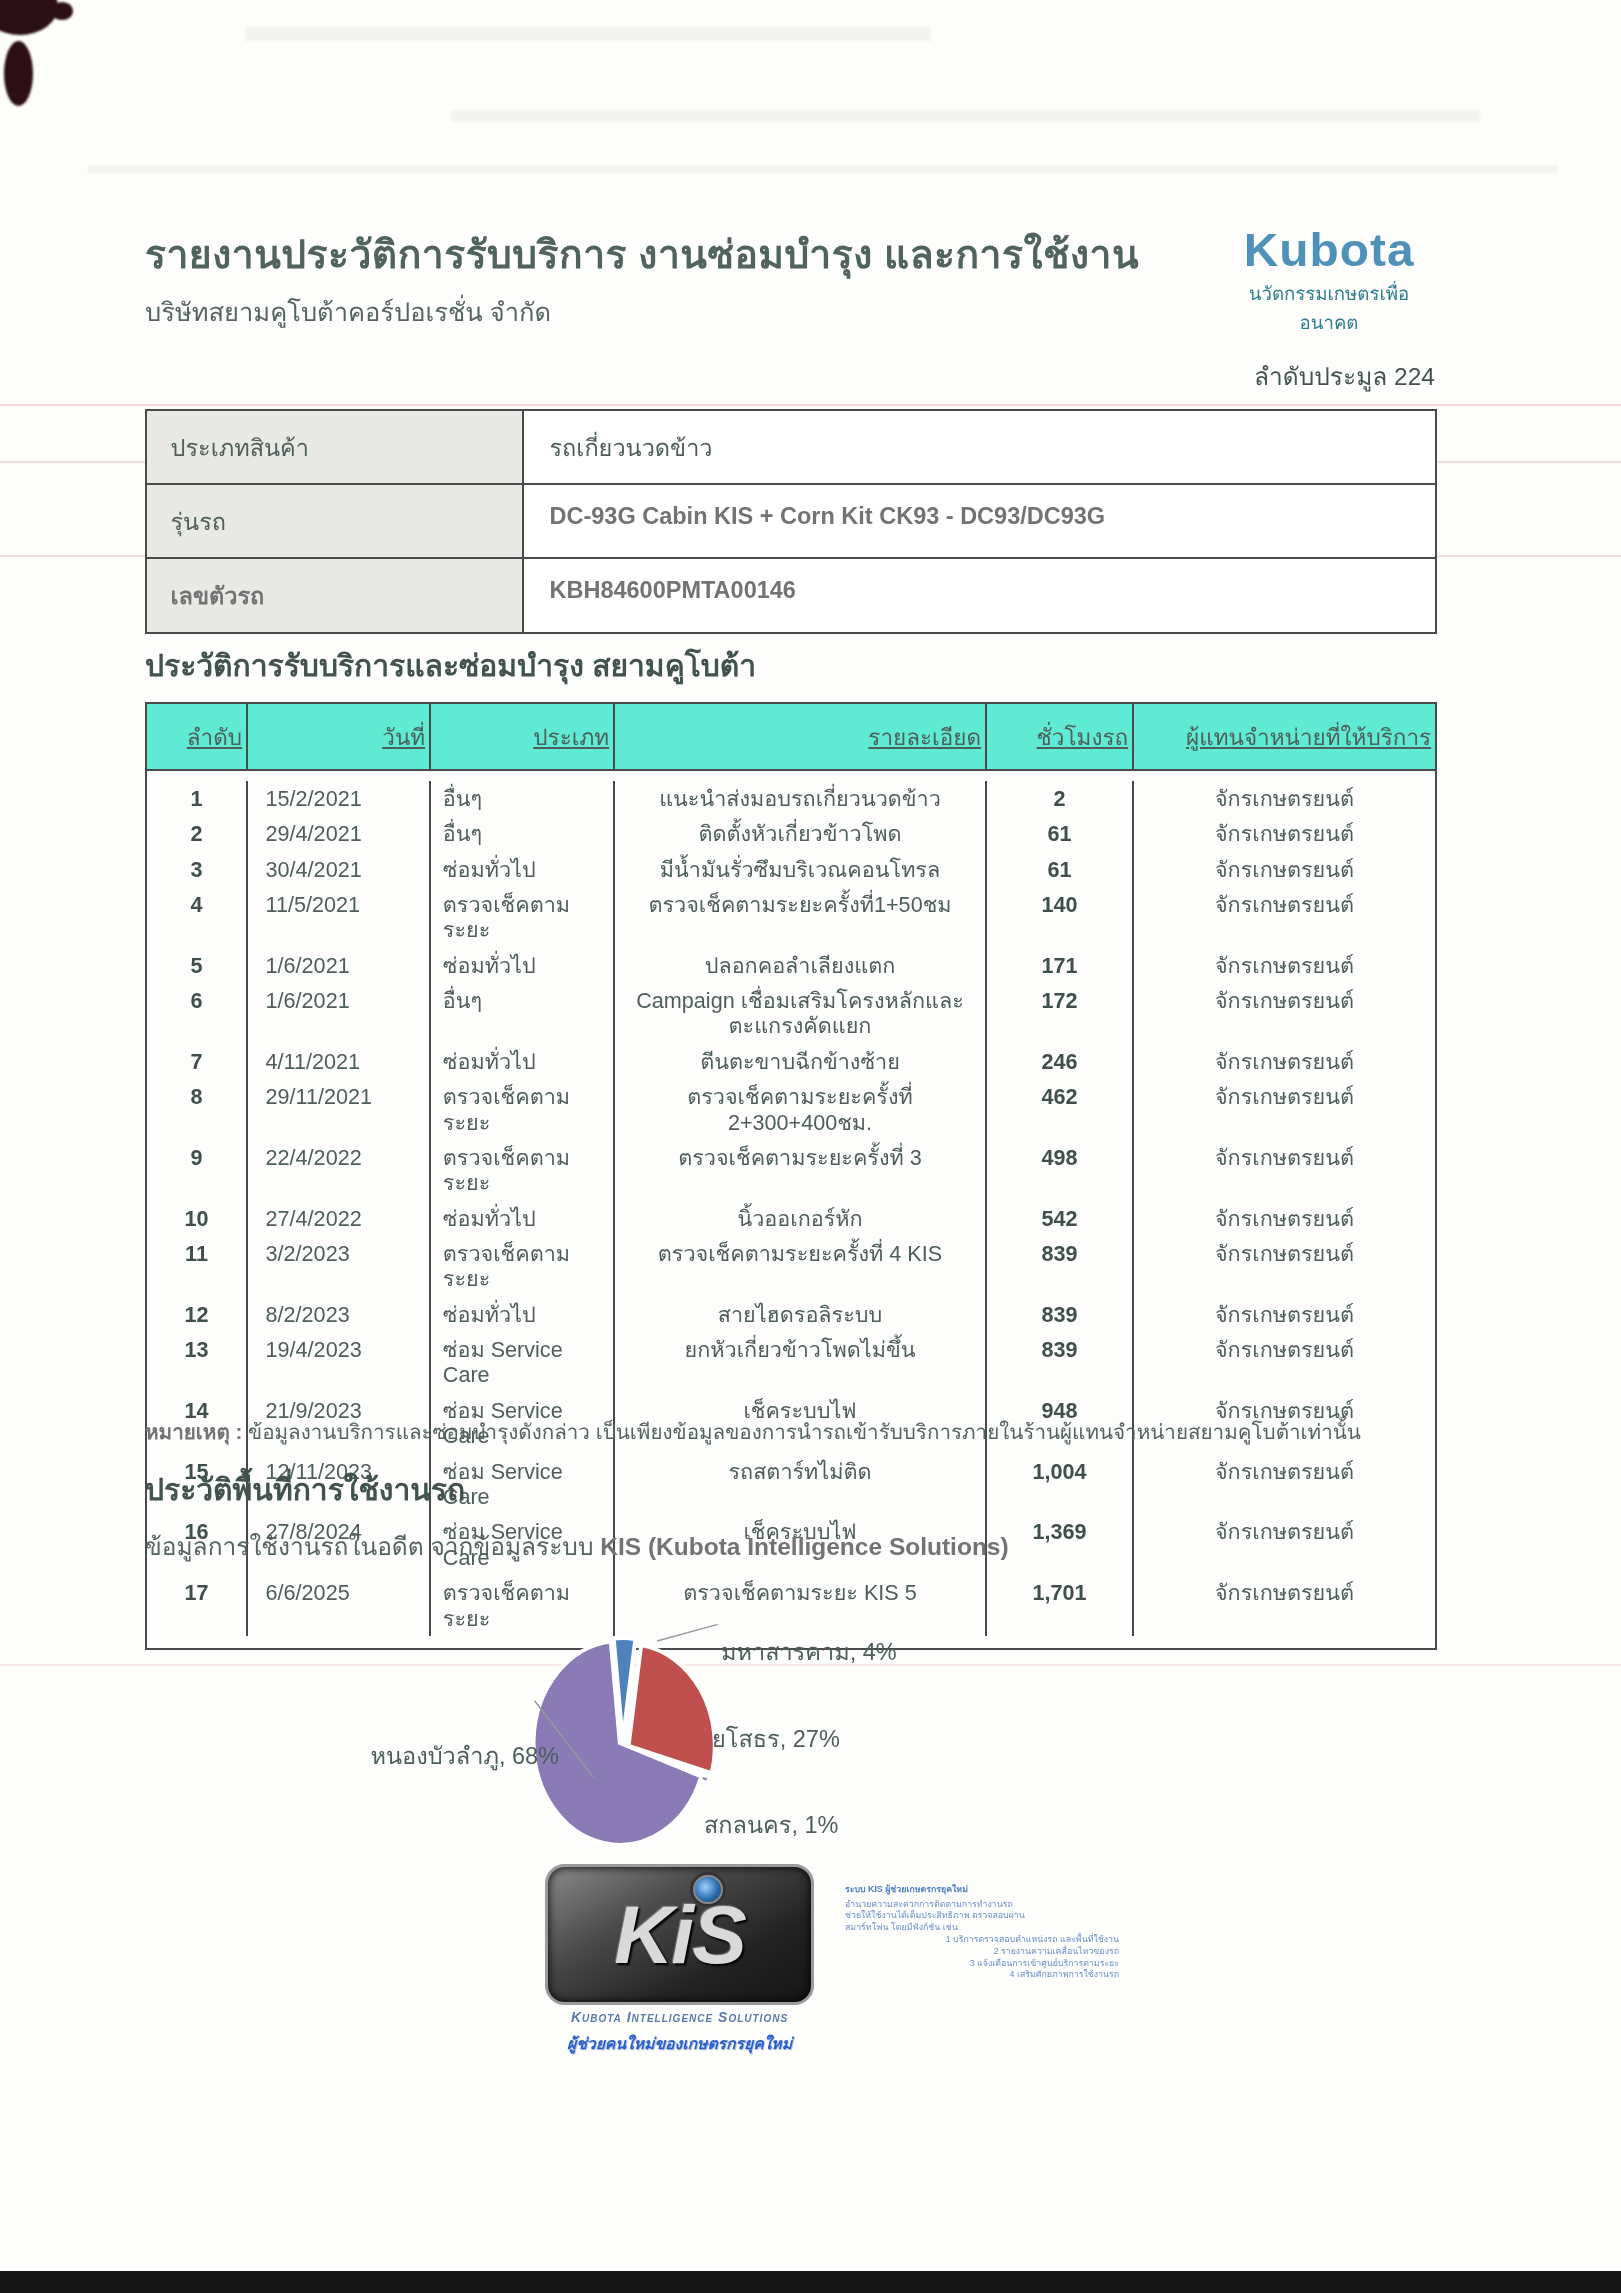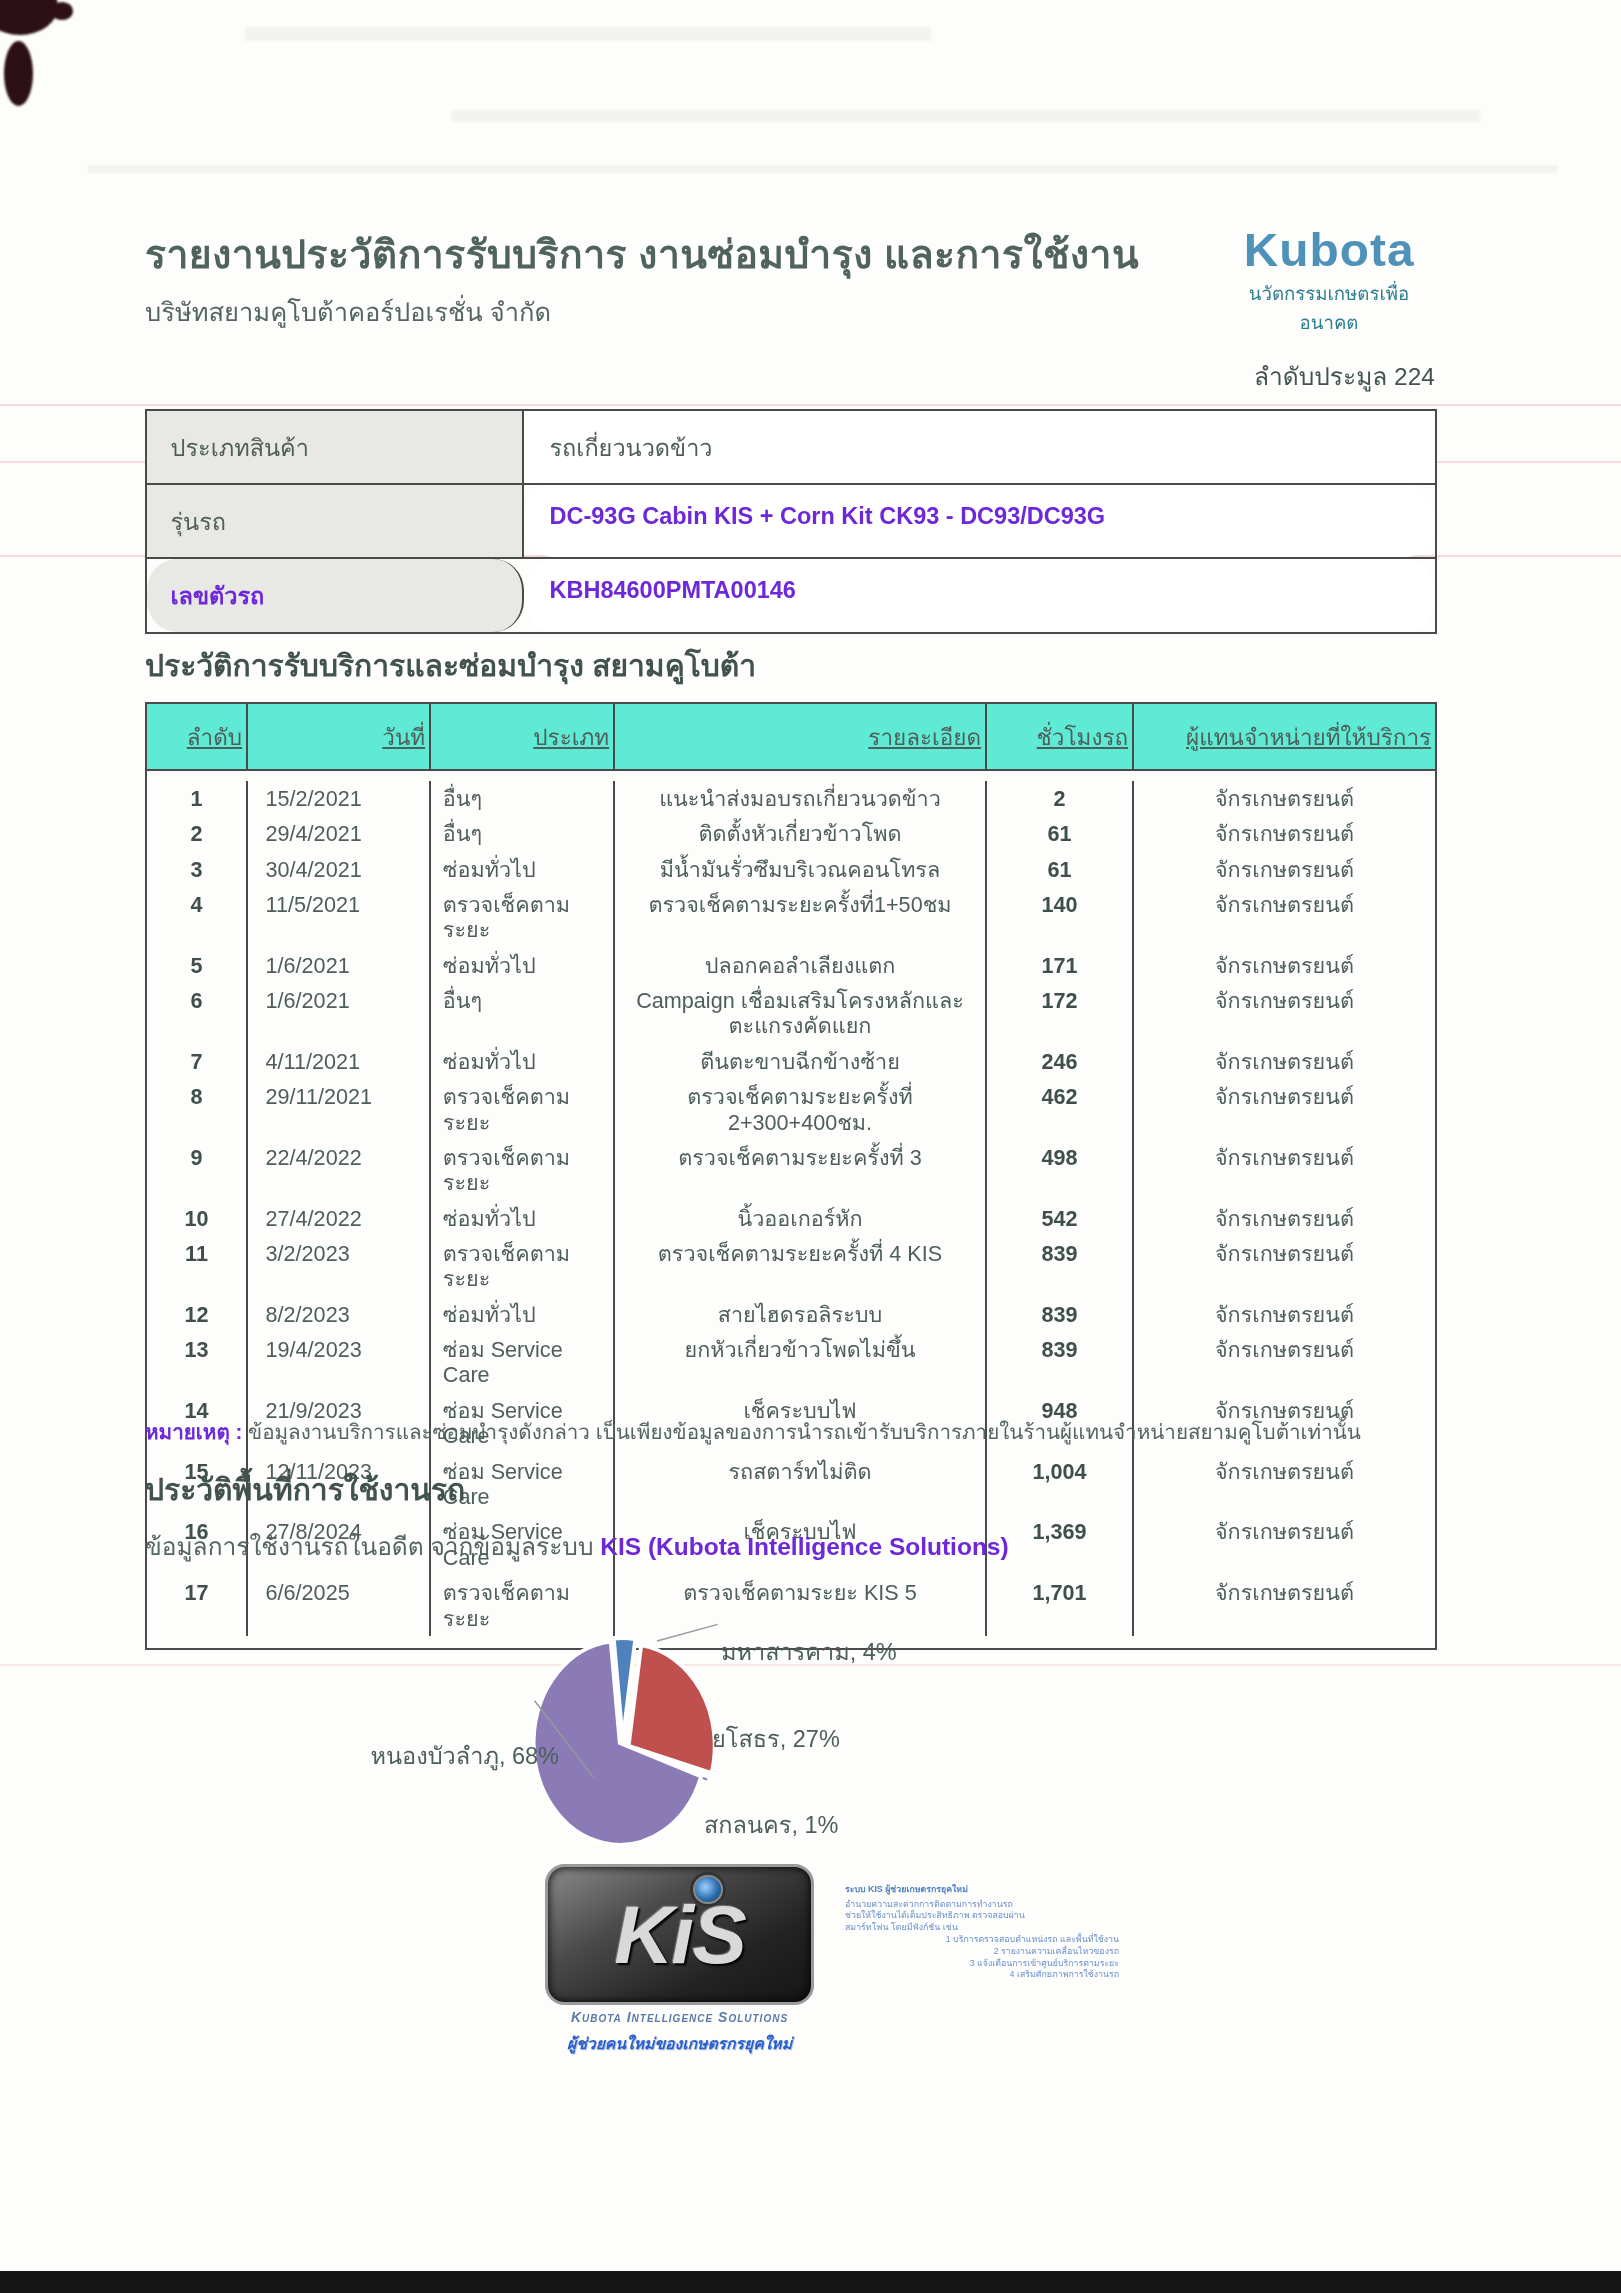--- a/index.html
+++ b/index.html
@@ -12,21 +12,21 @@
   .kubota-block{left:1223px;top:223px;width:212px;text-align:center;}
   .kubota-word{font-size:46px;font-weight:800;color:#4e92ba;letter-spacing:1px;transform:scaleX(1.04);display:inline-block;}
   .kubota-tag{font-size:18.6px;color:#2f7d8e;margin-top:2px;}
   .auction-no{left:1131px;top:357px;width:304px;text-align:right;font-size:24.5px;color:#43544f;}
   
   .info-table{left:145px;top:409px;width:1288px;border:2px solid #4a4a4a;}
   .info-row{display:grid;grid-template-columns:377px 1fr;border-bottom:2px solid #4a4a4a;}
   .info-row:last-child{border-bottom:none;}
   .info-label{background:#e8e8e5;border-right:2px solid #4a4a4a;padding:17.6px 0 17.6px 23.5px;font-size:23.5px;min-height:26.5px;}
   .info-value{background:#fff;padding:17.6px 0 17.6px 25.5px;font-size:23.5px;}
-  .b{font-weight:bold;color:#6d28d9;border-radius:31px;}
+  .b{font-weight:bold;color:#737373;}
   
   .sec-title{left:145px;top:642px;font-size:30px;font-weight:bold;color:#42534e;}
   .svc-table{left:145px;top:702px;width:1288px;border:2px solid #4a4a4a;font-size:21.6px;}
   .svc-grid{display:grid;grid-template-columns:101px 183px 184px 372px 147px 1fr;}
   .svc-head .cell{background:#5eead4;border-right:2px solid #4a4a4a;border-bottom:2px solid #4a4a4a;
       text-align:right;padding:14.7px 3.9px;font-size:22.5px;text-decoration:underline;}
   .svc-head .cell:last-child{border-right:none;}
   .svc-body{padding:9.8px 0 11.8px 0;}
   .svc-row .cell{border-right:2px solid #4a4a4a;padding:4.9px 3.9px;line-height:25.5px;}
   .svc-row .cell:last-child{border-right:none;}

